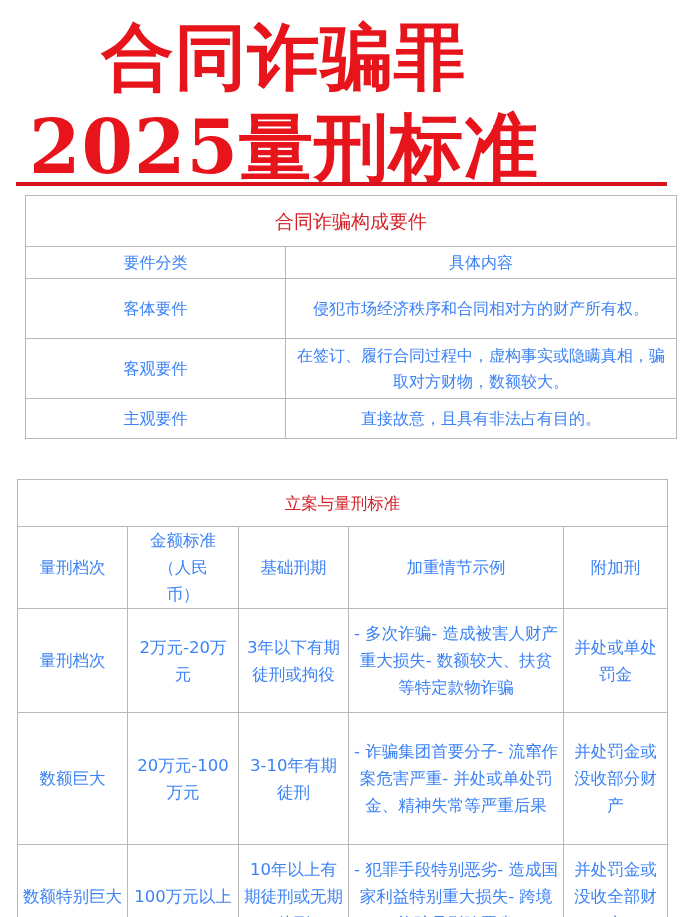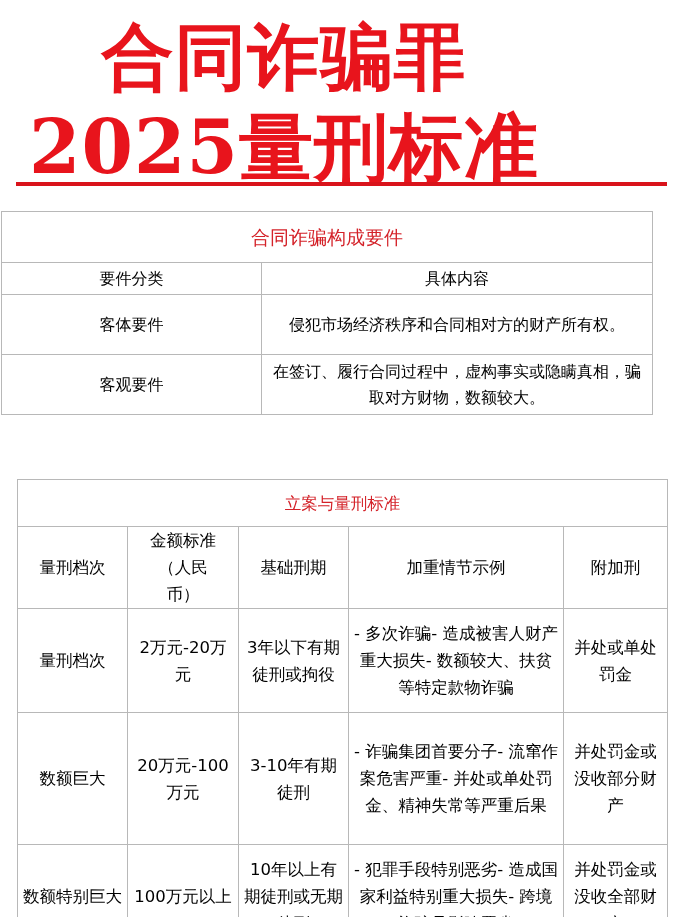--- a/index.html
+++ b/index.html
@@ -2,23 +2,23 @@
 <html><head>
 <meta charset="utf-8">
 <style>
   html, body { margin:0; padding:0; background:#ffffff; }
   body { width:684px; height:917px; position:relative; overflow:hidden; font-family:"DejaVu Sans","Liberation Sans",sans-serif; color:#3a3a3a; }
   .title { position:absolute; left:0; width:568px; text-align:center; color:#e8141c; font-family:"DejaVu Serif","Liberation Serif",serif; font-weight:bold; letter-spacing:1px; }
   .t1 { top:14px; font-size:72px; line-height:86px; }
   .t2 { top:104px; font-size:74px; line-height:86px; }
   .redline { position:absolute; left:16px; top:182px; width:651px; height:4px; background:#d9131b; }
   table { position:absolute; border-collapse:collapse; table-layout:fixed; background:#fff; }
-  td { border:1px solid #b8b8b8; text-align:center; vertical-align:middle; font-size:16px; line-height:26px; color:#000000; padding:2px 6px; }
+  td { border:1px solid #b8b8b8; text-align:center; vertical-align:middle; font-size:16px; line-height:26px; color:#3b82f6; padding:2px 6px; }
   .sec { color:#d42229; font-size:19px; height:46px; }
-  #tbl1 { left:1px; top:195px; width:651px;margin-top:16px; }
+  #tbl1 { left:25px; top:195px; width:651px; }
   #tbl2 { left:17px; top:479px; width:650px; }
   #tbl2 td { font-size:16.5px; line-height:27px; padding:2px 4px; }
 </style>
 </head>
 <body>
 
 <div class="title t1">合同诈骗罪</div>
 <div class="title t2">2025量刑标准</div>
 <div class="redline"></div>
 
@@ -35,20 +35,24 @@
     <td>要件分类</td>
     <td>具体内容</td>
   </tr>
   <tr style="height:60px">
     <td>客体要件</td>
     <td style="padding:0 14px">侵犯市场经济秩序和合同相对方的财产所有权。</td>
   </tr>
   <tr style="height:60px">
     <td>客观要件</td>
     <td style="padding:0 10px">在签订、履行合同过程中，虚构事实或隐瞒真相，骗取对方财物，数额较大。</td>
+  </tr>
+  <tr style="height:40px">
+    <td>主观要件</td>
+    <td>直接故意，且具有非法占有目的。</td>
   </tr>
 </tbody>
   </table>
 
 <table id="tbl2">
   <colgroup>
     <col style="width:110px">
       <col style="width:111px">
       <col style="width:110px">
       <col style="width:215px">

